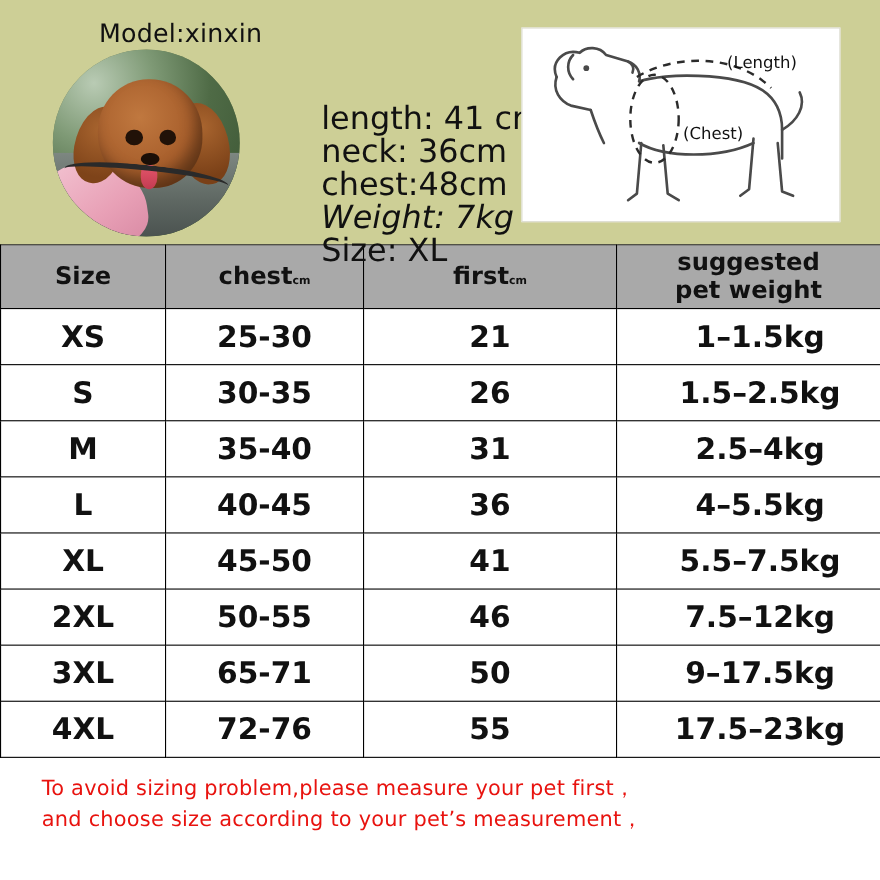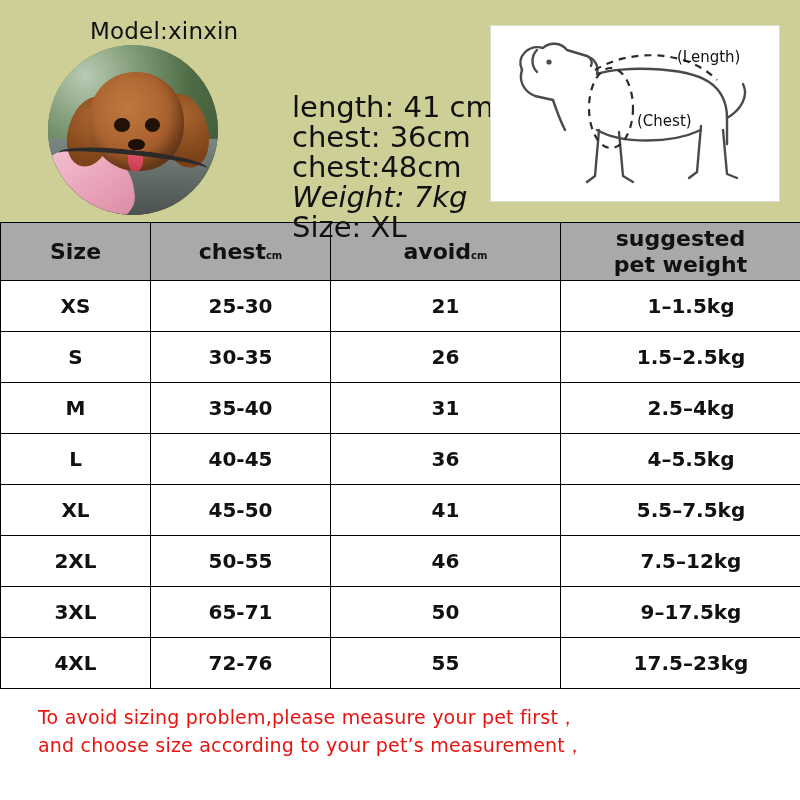--- a/index.html
+++ b/index.html
@@ -147,21 +147,21 @@
     font-size: 29px;
     line-height: 30px;
     color: #111;
   }
   .specs div { white-space: nowrap; }
   .specs .ital { font-style: italic; }
 
   
   .diagram-box {
     position: absolute;
-    right: 20px;
+    right: 36px;
     top: 25px;
     width: 288px;
     height: 175px;
     background: #ffffff;
     border: 1px solid #dcdcd0;
     text-align: center;
   }
   .diagram-box svg { display: block; }
 
   
@@ -176,21 +176,21 @@
     height: 55px;
     font-size: 22px;
     font-weight: bold;
     border: 1px solid #000;
     font-family: "DejaVu Sans", sans-serif;
   }
   table.size-table td {
     height: 48px;
     border: 1px solid #000;
     text-align: center;
-    font-size: 20px;
+    font-size: 27px;
     font-weight: bold;
     color: #111;
     background: #fff;
   }
   .col-size { width: 150px; }
   .col-chest { width: 180px; }
   .col-length { width: 230px; }
   .col-weight { width: 240px; }
   .unit { font-size: 10px; font-weight: bold; }
   th.wrap2 { line-height: 26px; font-size: 21px; }
@@ -236,21 +236,21 @@
         <div class="head"></div>
         <div class="eye-l"></div>
         <div class="eye-r"></div>
         <div class="nose"></div>
         <div class="tongue"></div>
         <div class="leash"></div>
       </div>
 
       <div class="specs" style="margin-left:232px;">
         <div>length: 41 cm</div>
-        <div>chest: 36cm</div>
+        <div>neck: 36cm</div>
         <div>chest:48cm</div>
         <div class="ital">Weight: 7kg</div>
         <div>Size: XL</div>
       </div>
     </div>
 
     <div class="diagram-box">
       <svg width="288" height="175" viewBox="0 0 288 175">
         <g fill="none" stroke="#4a4a4a" stroke-width="2.4" stroke-linecap="round" stroke-linejoin="round">
 
@@ -291,21 +291,21 @@
     <colgroup>
       <col class="col-size">
         <col class="col-chest">
         <col class="col-length">
         <col class="col-weight">
     </colgroup>
     <thead>
       <tr>
         <th>Size</th>
         <th><span>chest</span><span class="unit">cm</span></th>
-        <th><span>avoid</span><span class="unit">cm</span></th>
+        <th><span>first</span><span class="unit">cm</span></th>
         <th class="wrap2">
           <div>suggested</div>
           <div>pet weight</div>
         </th>
       </tr>
     </thead>
     <tbody>
       <tr>
         <td class="sz">XS</td>
         <td class="chest">25-30</td>

